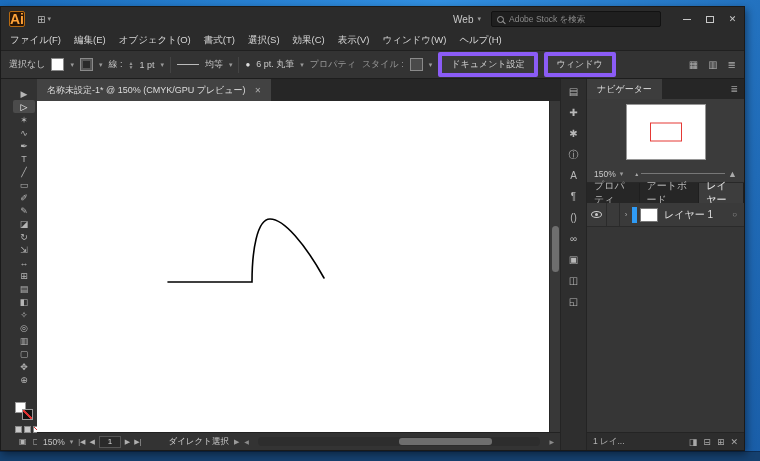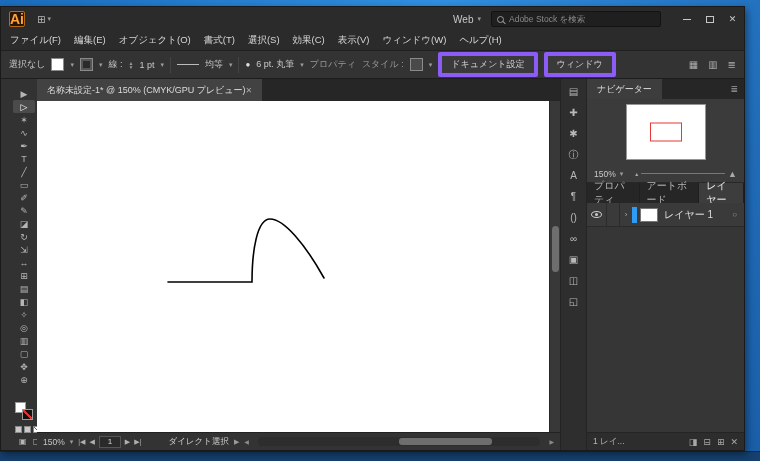--- a/index.html
+++ b/index.html
@@ -60,21 +60,21 @@
   .fs-stroke { position:absolute; left:7px; top:7px; width:11px; height:11px; border:1px solid #999;
     background: linear-gradient(45deg, #111 40%, #d33 42%, #d33 58%, #111 60%); }
   .mode-row { display:flex; gap:2px; margin-left:2px; }
   .mode-sq { width:7px; height:7px; border:1px solid #8a8a8a; background:#c9c9c9; }
   .mode-sq.none { background: linear-gradient(45deg,#fff 42%,#d33 46%,#d33 54%,#fff 58%); }
   .screen-mode { margin-left:4px; font-size:8px; color:#b5b5b5; }
 
   
   .doccol { flex:1; display:flex; flex-direction:column; min-width:0; }
   .tabbar { height:22px; background:#262626; display:flex; flex:none; }
-  .doctab { background:#424242; padding:0 10px; display:flex; align-items:center; gap:0; font-size:9px; color:#dcdcdc;justify-content:flex-end; }
+  .doctab { background:#424242; padding:0 10px; display:flex; align-items:center; gap:9px; font-size:9px; color:#dcdcdc;justify-content:flex-end; }
   .tab-close { color:#a8a8a8; font-size:8px; }
   .canvas { flex:1; position:relative; background:#fff; min-height:0; overflow:hidden; }
   .curve { position:absolute; left:0; top:0; }
   .vscroll { position:absolute; right:0; top:0; bottom:0; width:11px; background:#383838; border-left:1px solid #262626; }
   .vthumb { position:absolute; left:2px; top:125px; width:7px; height:46px; background:#6e6e6e; border-radius:4px; }
 
   
   .statusbar { height:18px; background:#333; border-top:1px solid #222; display:flex; align-items:center; gap:5px; padding:0 6px; font-size:8.5px; color:#c5c5c5; flex:none; }
   .sb-nav { display:flex; align-items:center; gap:4px; font-size:7px; color:#b0b0b0; }
   .sb-box { width:22px; height:12px; background:#2a2a2a; border:1px solid #555; color:#ddd; font-size:8px; text-align:center; font-family:inherit; }

